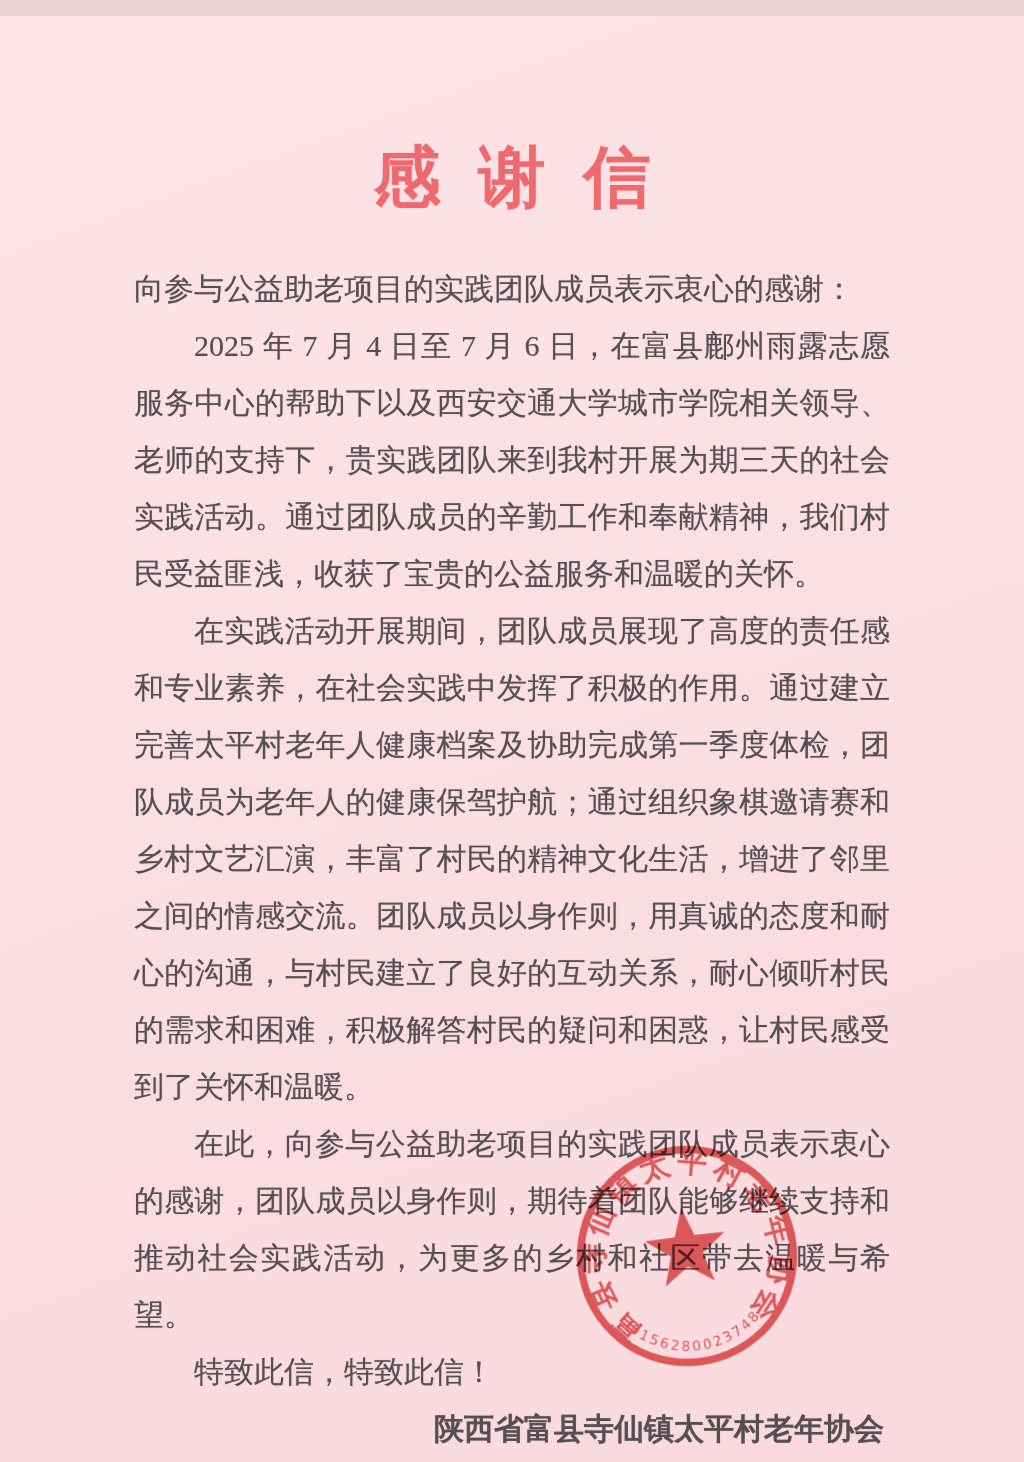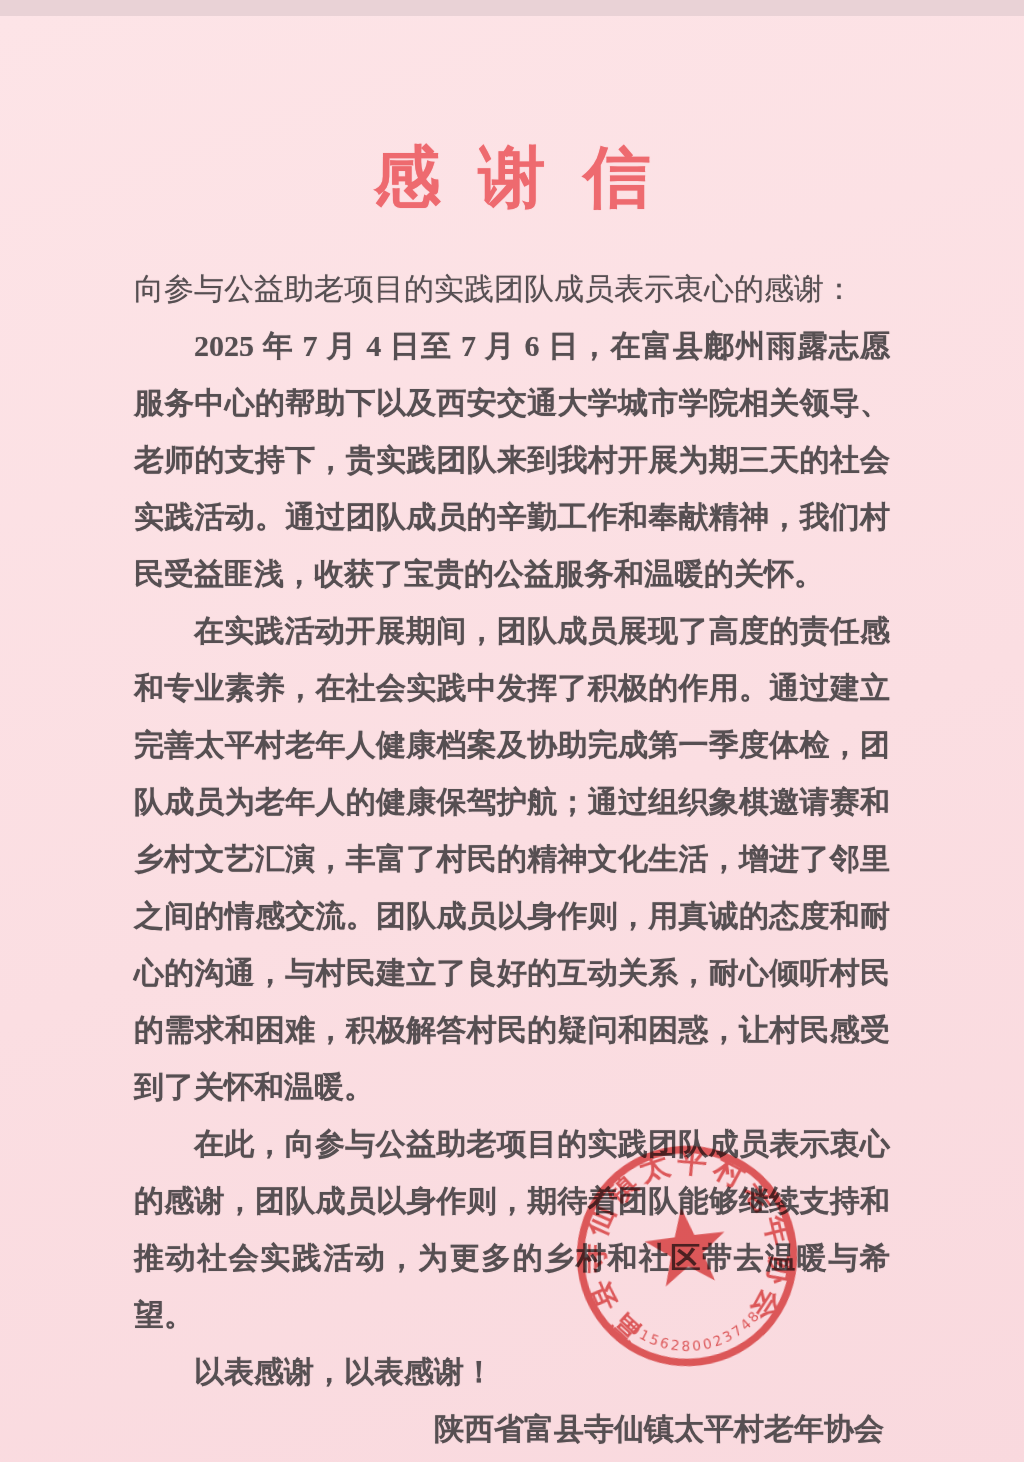--- a/index.html
+++ b/index.html
@@ -34,21 +34,21 @@
     top: 244px;
     left: 134px;
     width: 756px;
     font-size: 30px;
     line-height: 57px;
     color: var(--text-color);
     text-align: justify;
     text-shadow: 0 0 1px rgba(86, 79, 82, 0.45);
   }
   .content p { margin: 0; }
-  .para { text-indent: 2em; font-weight: bold; }
+  .para { text-indent: 2em; }
   .signature { text-align: right; padding-right: 6px; font-weight: bold; }
   .date { text-align: right; padding-right: 94px; }
   .seal {
     position: absolute;
     left: 571px;
     top: 1124px;
     width: 232px;
     height: 232px;
     opacity: 0.88;
     mix-blend-mode: multiply;
@@ -78,21 +78,21 @@
 
 <div class="page">
 
   <h1 class="title">感谢信</h1>
 
   <div class="content">
     <p class="salutation">向参与公益助老项目的实践团队成员表示衷心的感谢：</p>
     <p class="para">2025 年 7 月 4 日至 7 月 6 日，在富县鄜州雨露志愿服务中心的帮助下以及西安交通大学城市学院相关领导、老师的支持下，贵实践团队来到我村开展为期三天的社会实践活动。通过团队成员的辛勤工作和奉献精神，我们村民受益匪浅，收获了宝贵的公益服务和温暖的关怀。</p>
     <p class="para">在实践活动开展期间，团队成员展现了高度的责任感和专业素养，在社会实践中发挥了积极的作用。通过建立完善太平村老年人健康档案及协助完成第一季度体检，团队成员为老年人的健康保驾护航；通过组织象棋邀请赛和乡村文艺汇演，丰富了村民的精神文化生活，增进了邻里之间的情感交流。团队成员以身作则，用真诚的态度和耐心的沟通，与村民建立了良好的互动关系，耐心倾听村民的需求和困难，积极解答村民的疑问和困惑，让村民感受到了关怀和温暖。</p>
     <p class="para">在此，向参与公益助老项目的实践团队成员表示衷心的感谢，团队成员以身作则，期待着团队能够继续支持和推动社会实践活动，为更多的乡村和社区带去温暖与希望。</p>
-    <p class="para closing">以表感谢，以表感谢！</p>
+    <p class="para closing">特致此信，特致此信！</p>
     <p class="signature">陕西省富县寺仙镇太平村老年协会</p>
     <p class="date">2025 年 7 月 13 日</p>
   </div>
 
   <div class="seal">
     <svg viewBox="0 0 220 220" xmlns="http://www.w3.org/2000/svg">
       <defs>
         <path id="seal-text-arc" d="M 53.4 166.6 A 80 80 0 1 1 166.6 166.6" fill="none"></path>
         <path id="seal-serial-arc" d="M 41.1 167.9 A 90 90 0 0 0 178.9 167.9" fill="none"></path>
       </defs>

